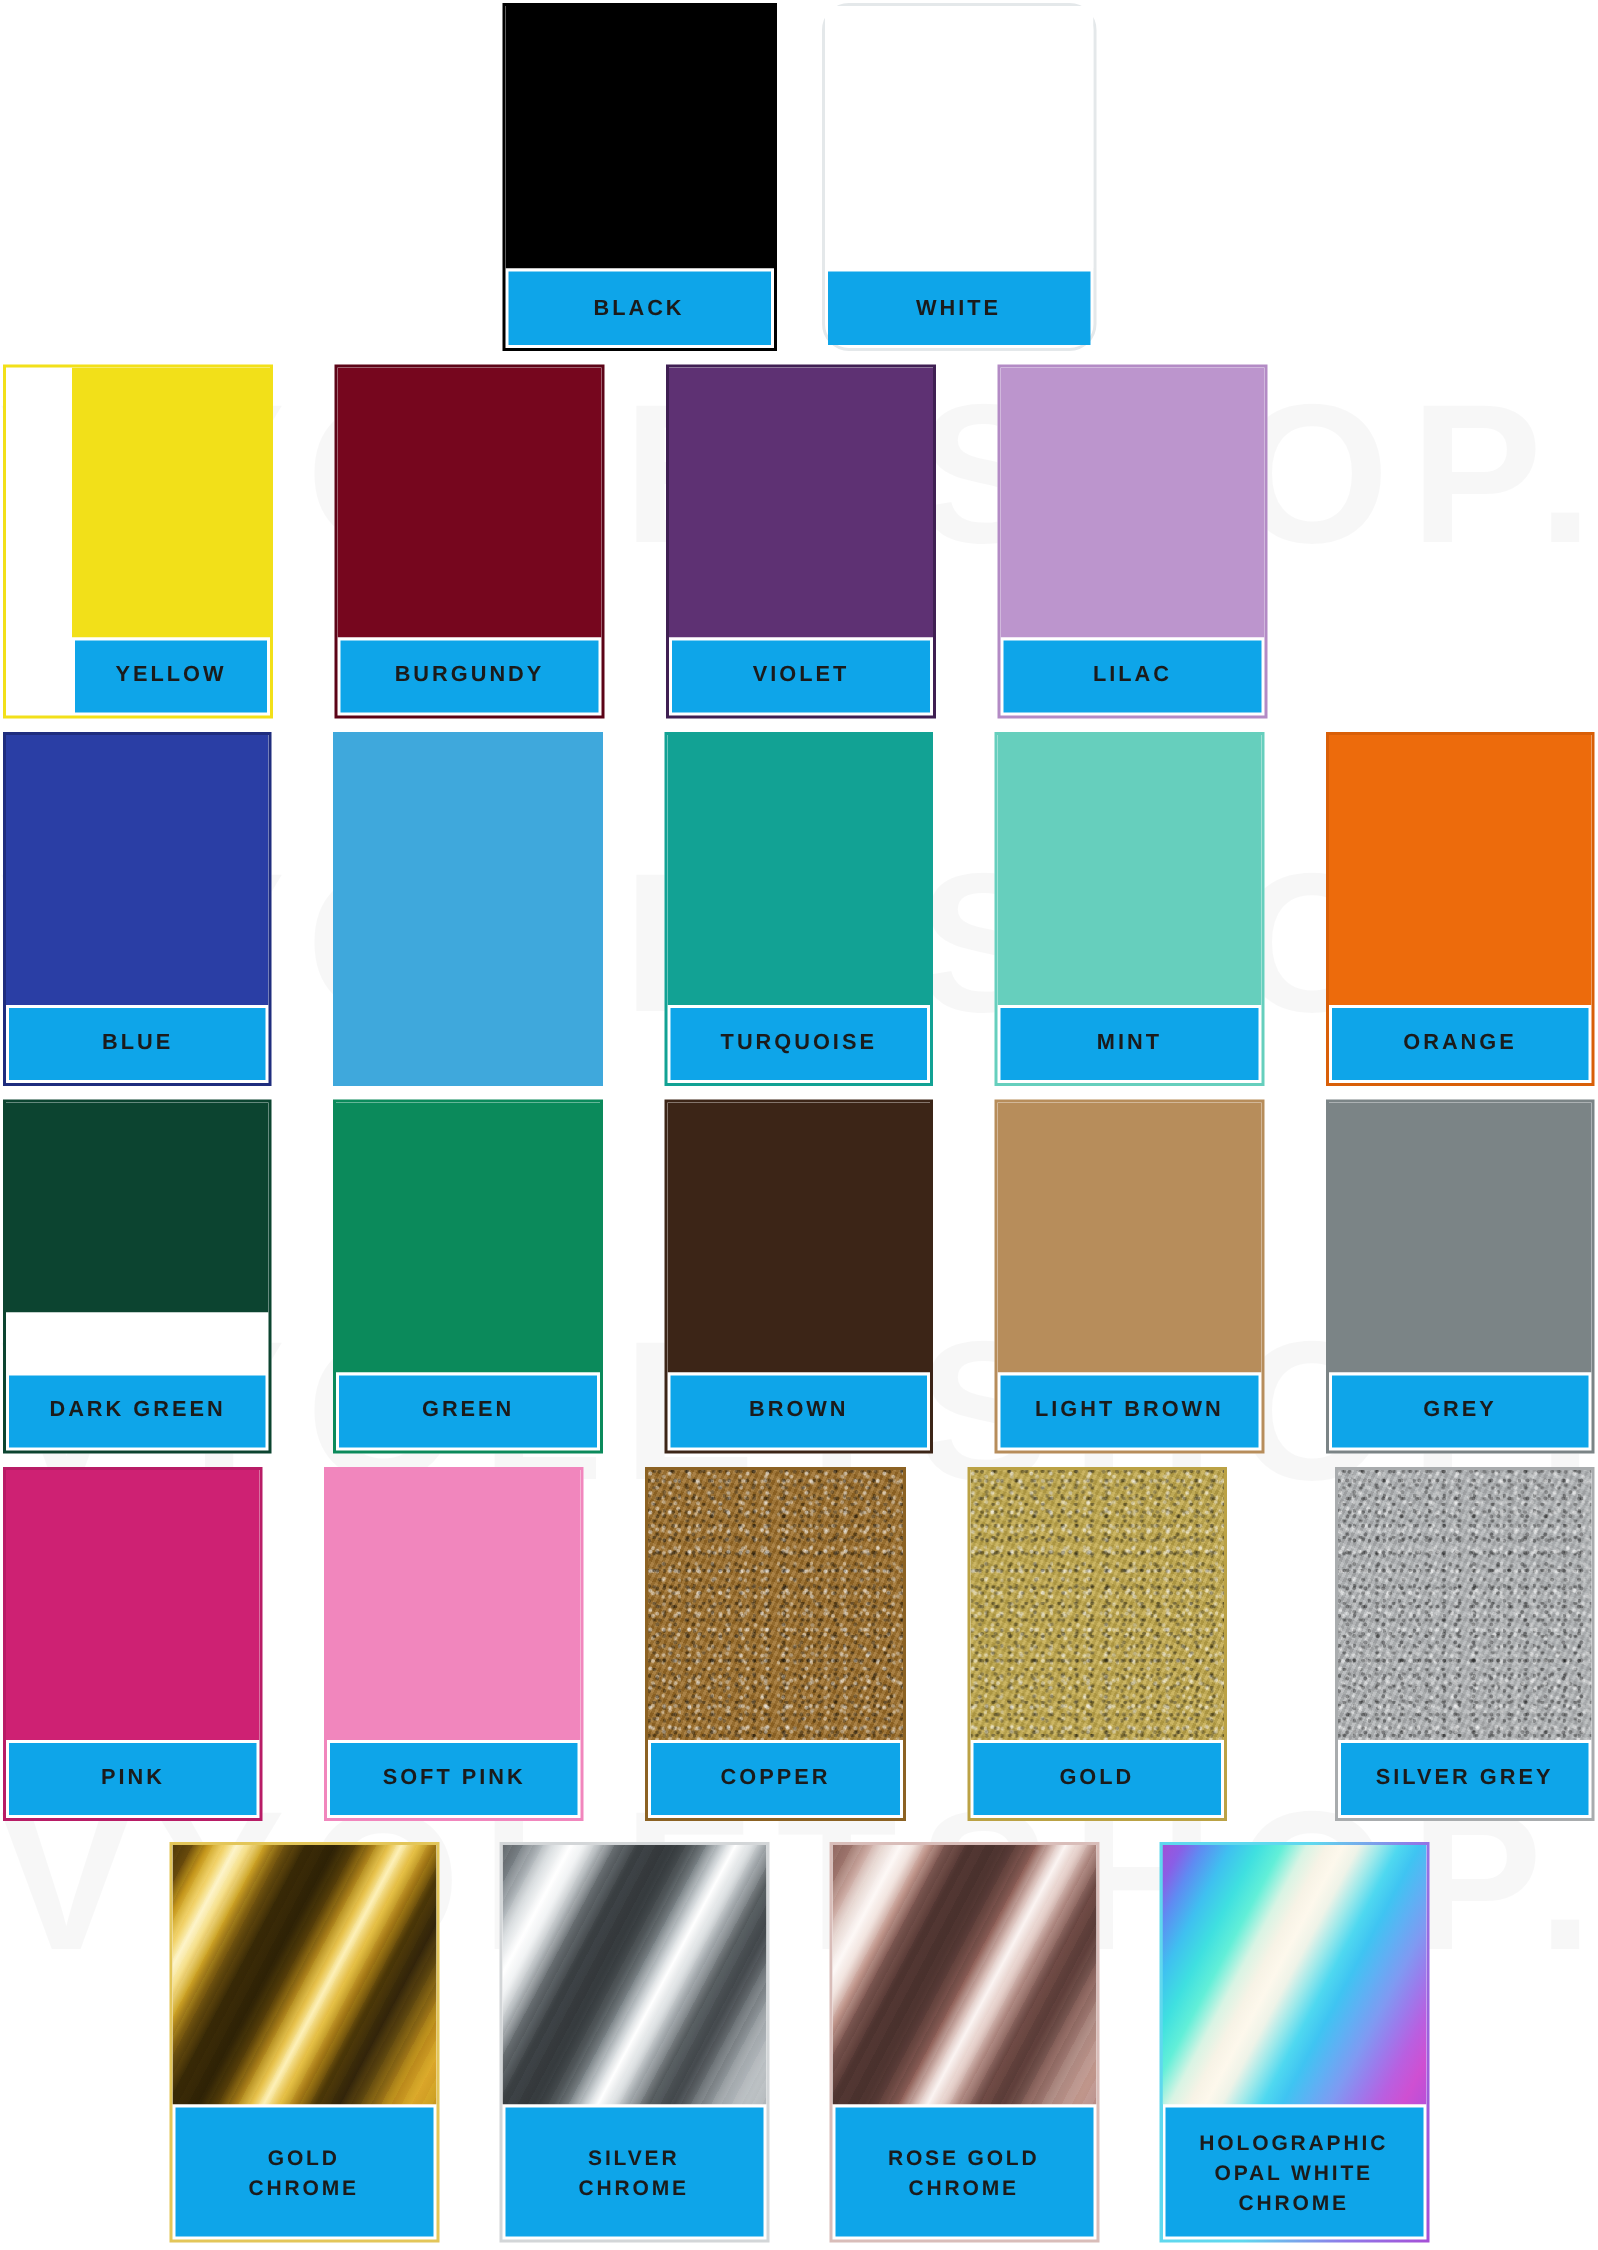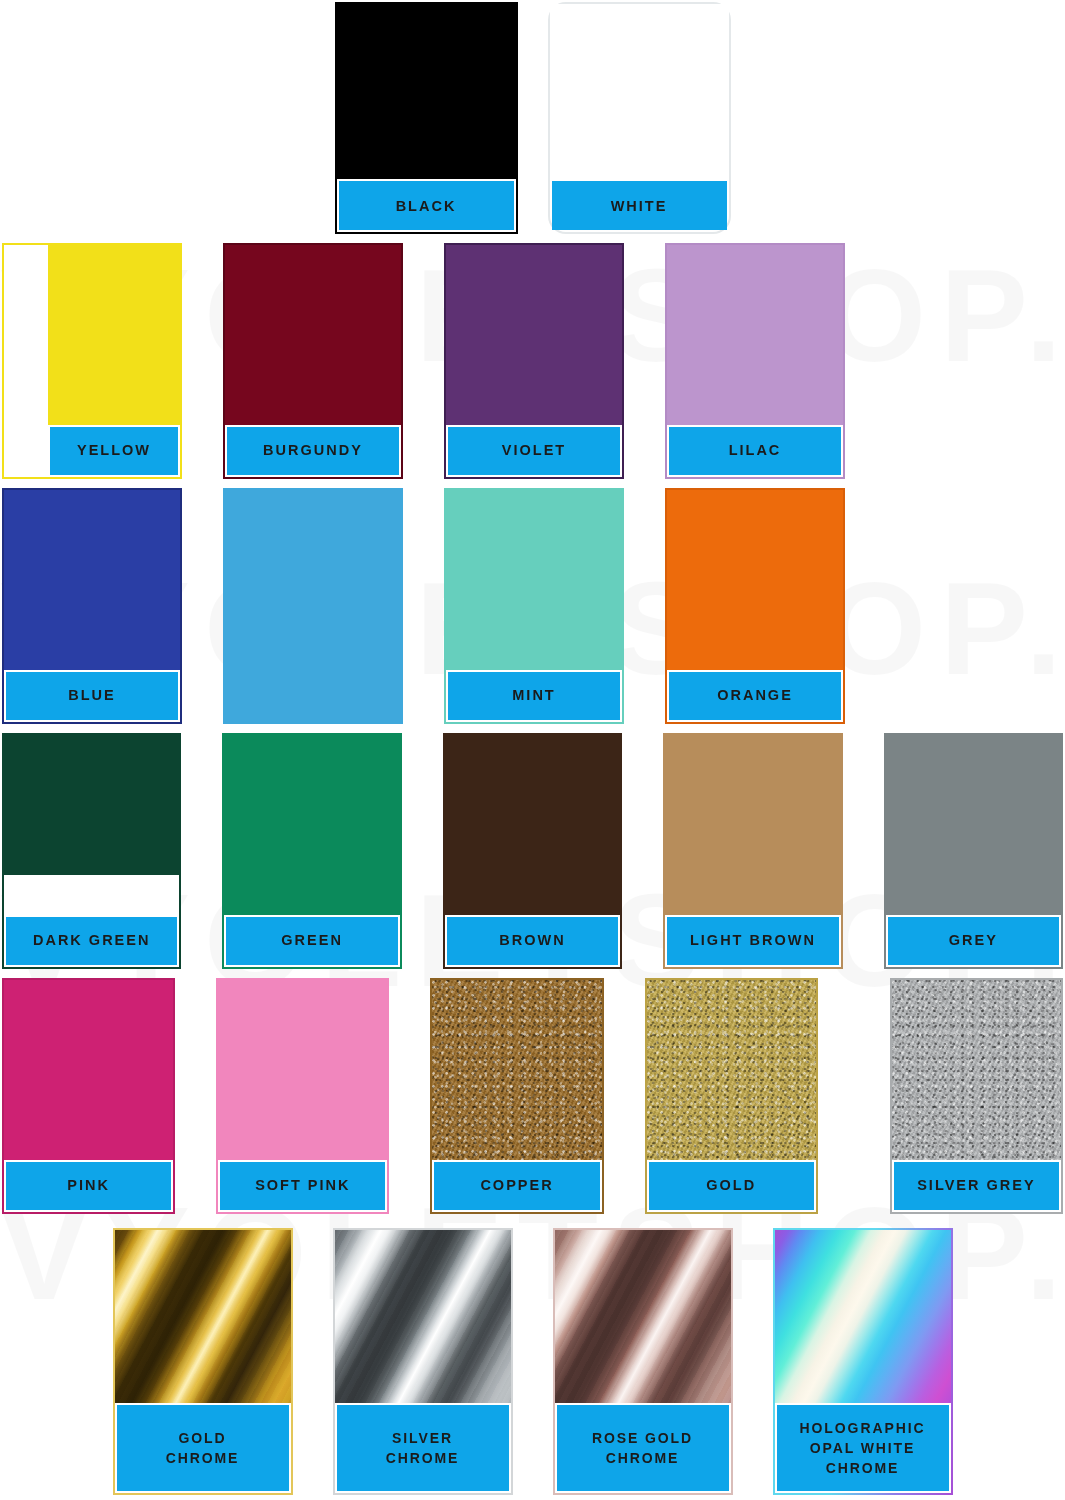--- a/index.html
+++ b/index.html
@@ -182,20 +182,28 @@
         </div>
         <div class="labelbox">
           <div class="txt">BLUE</div>
         </div>
       </div>
       <div class="swatch sz-main" style="border-color: rgb(63, 168, 220);">
         <div class="fill">
           <div style="background: rgb(63, 168, 220); width: 100%; height: 100%;"></div>
         </div>
       </div>
+      <div class="swatch sz-main" style="border-color: rgb(18, 162, 148);">
+        <div class="fill">
+          <div style="background: rgb(18, 162, 148); width: 100%; height: 100%;"></div>
+        </div>
+        <div class="labelbox">
+          <div class="txt">TURQUOISE</div>
+        </div>
+      </div>
       <div class="swatch sz-main" style="border-color: rgb(102, 207, 189);">
         <div class="fill">
           <div style="background: rgb(102, 207, 189); width: 100%; height: 100%;"></div>
         </div>
         <div class="labelbox">
           <div class="txt">MINT</div>
         </div>
       </div>
       <div class="swatch sz-main" style="border-color: rgb(217, 95, 8);">
         <div class="fill">

